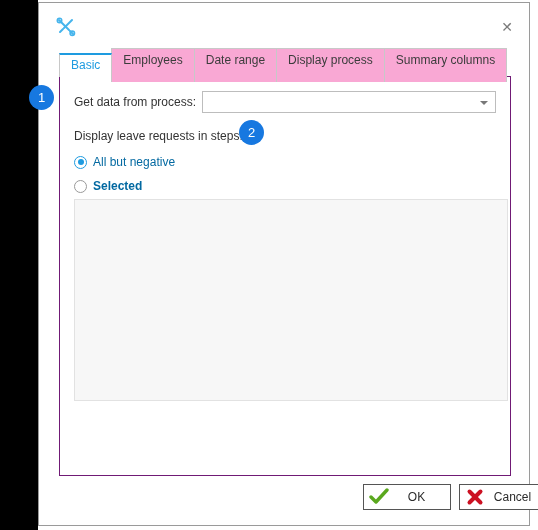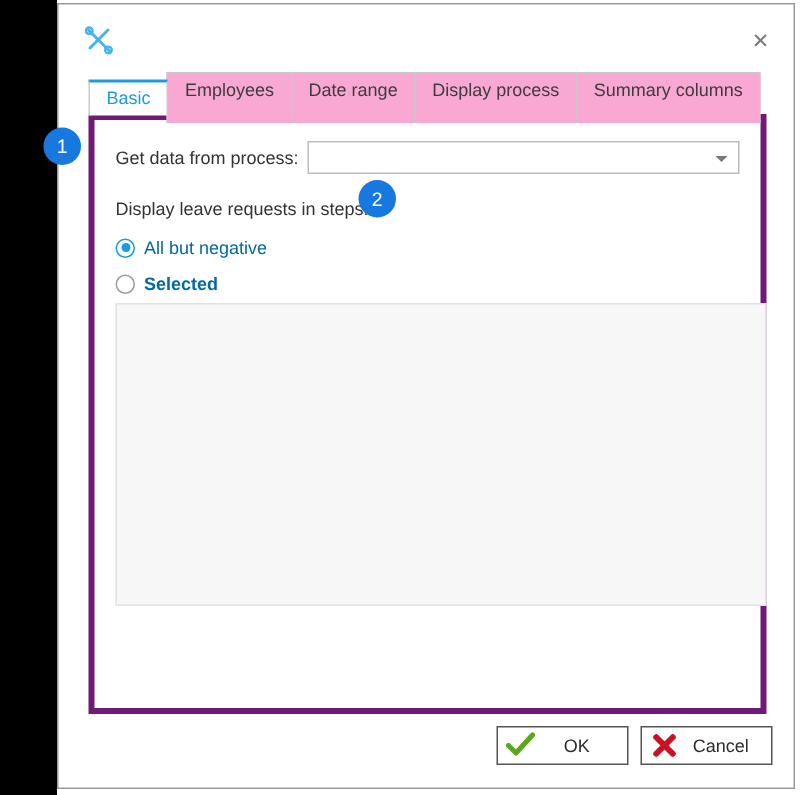--- a/index.html
+++ b/index.html
@@ -115,21 +115,21 @@
   }
 
   
   #tab-panel {
     position: absolute;
     left: 20px;
     top: 73px;
     width: 452px;
     height: 400px;
     background: #ffffff;
-    border: 4px solid #701a75;
+    border: 1px solid #701a75;
     box-sizing: border-box;
     z-index: 3;
   }
 
   
   #process-row {
     position: absolute;
     left: 14px;
     top: 14px;
     right: 14px;
@@ -248,20 +248,21 @@
     top: 0;
     height: 26px;
     border: 1px solid #555555;
     background: #ffffff;
     box-sizing: border-box;
     display: flex;
     align-items: center;
     cursor: pointer;
     font-size: 12px;
     color: #2c2c2c;
+    margin-left: 32px;
   }
   #ok-button {
     left: 292px;
     width: 88px;
   }
   #cancel-button {
     left: 388px;
     width: 88px;
   }
   .btn-icon {

